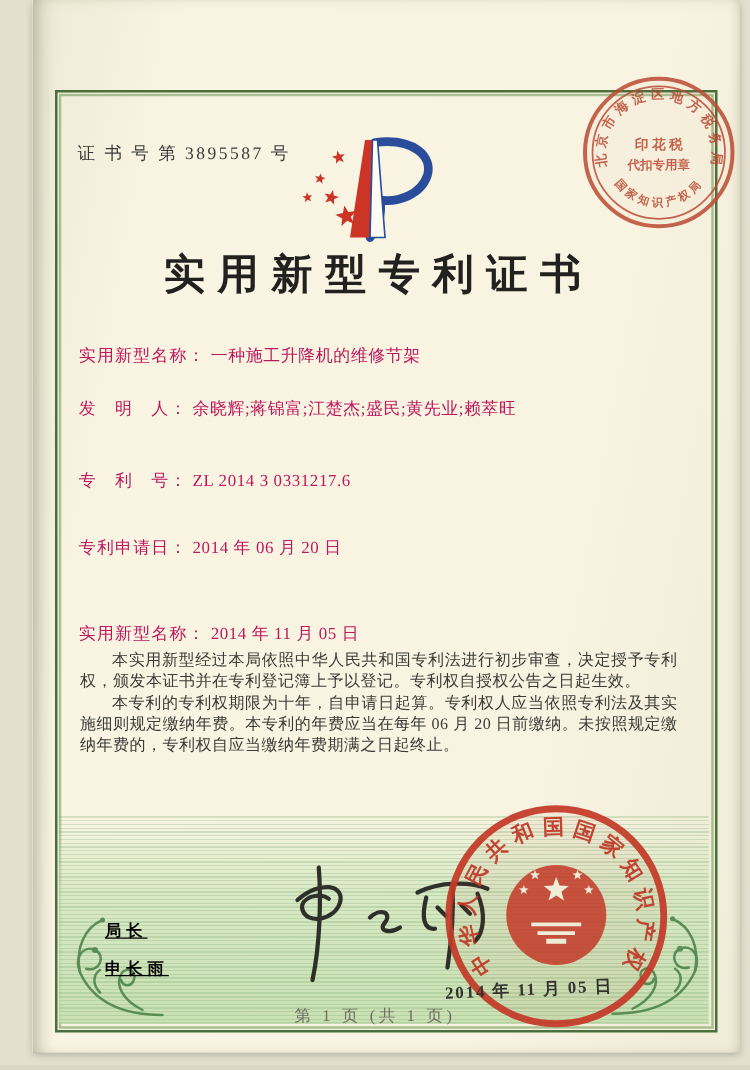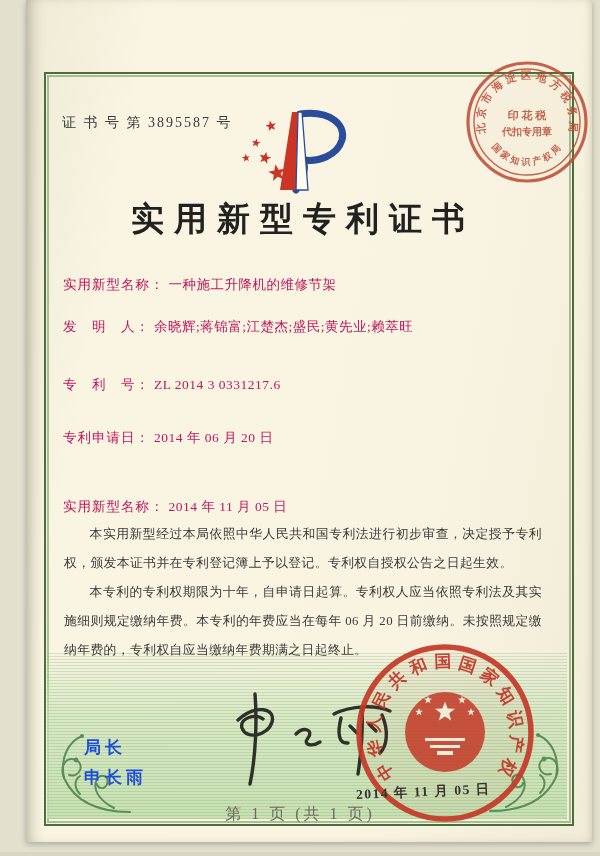--- a/index.html
+++ b/index.html
@@ -13,25 +13,25 @@
   #guilloche{position:absolute;left:47px;top:652px;width:520px;height:167px;
     background:
       repeating-linear-gradient(0deg, rgba(120,170,110,.28) 0 1px, rgba(120,170,110,0) 1px 3px),
       linear-gradient(to bottom, rgba(212,232,196,0) 0%, rgba(205,228,186,.75) 40%, rgba(196,222,174,.9) 100%);}
   .cert-no{position:absolute;left:62px;top:114px;font-size:14px;color:#3a3a38;letter-spacing:2px;}
   .title{position:absolute;left:0;top:197px;width:100%;text-align:center;font-size:33px;font-weight:bold;
     color:#222120;letter-spacing:10px;padding-left:6px;box-sizing:border-box;}
   .fieldrow{position:absolute;left:63px;font-size:13.5px;color:#be185d;white-space:nowrap;}
   .fieldrow .lab{letter-spacing:1px;}
   .fieldrow .val{margin-left:4px;letter-spacing:.5px;}
-  #paras{position:absolute;left:64px;top:520px;width:478px;font-size:12.8px;line-height:29px;
+  #paras{position:absolute;left:64px;top:520px;width:478px;font-size:12.8px;line-height:17px;
     color:#3b3a36;text-align:justify;}
   #paras p{margin:0;text-indent:2em;letter-spacing:.4px;}
-  .sig-label{position:absolute;left:84px;font-size:17px;color:#1d4ed8;letter-spacing:4px;font-weight:bold;}
-  .footer{position:absolute;left:0;top:804px;width:100%;text-align:center;font-size:16px;color:#6b6b60;letter-spacing:3px;}
+  .sig-label{position:absolute;left:84px;font-size:13px;color:#000000;letter-spacing:4px;font-weight:bold;text-decoration:underline;}
+  .footer{position:absolute;left:0;top:804px;width:100%;text-align:center;font-size:13px;color:#6b6b60;letter-spacing:3px;}
   .seal-date{position:absolute;left:356px;top:783px;font-size:13.5px;color:#33322e;letter-spacing:1.5px;transform:rotate(-2.5deg);font-weight:bold;}
   svg{position:absolute;overflow:visible;}
   #logo{left:240px;top:106px;width:120px;height:90px;}
   #taxstamp{left:460px;top:55px;width:134px;height:134px;opacity:.85;z-index:5;}
   #bigseal{left:350px;top:638px;width:190px;height:190px;opacity:.93;}
   #signature{left:200px;top:684px;width:200px;height:105px;}
   #flourishL{left:50px;top:728px;width:86px;height:90px;}
   #flourishR{left:484px;top:726px;width:86px;height:92px;transform:scaleX(-1);}
 </style>
 </head>

